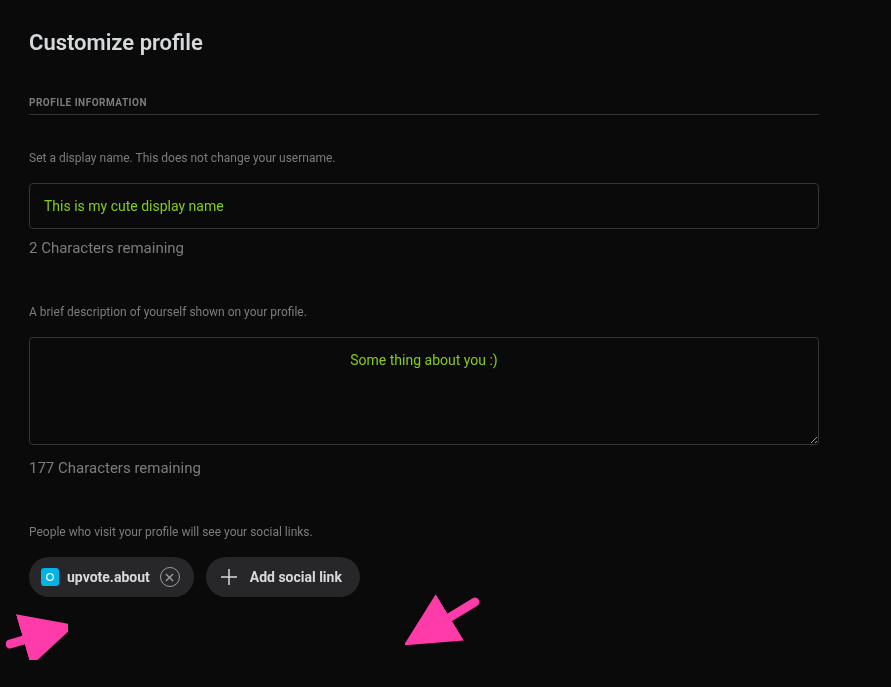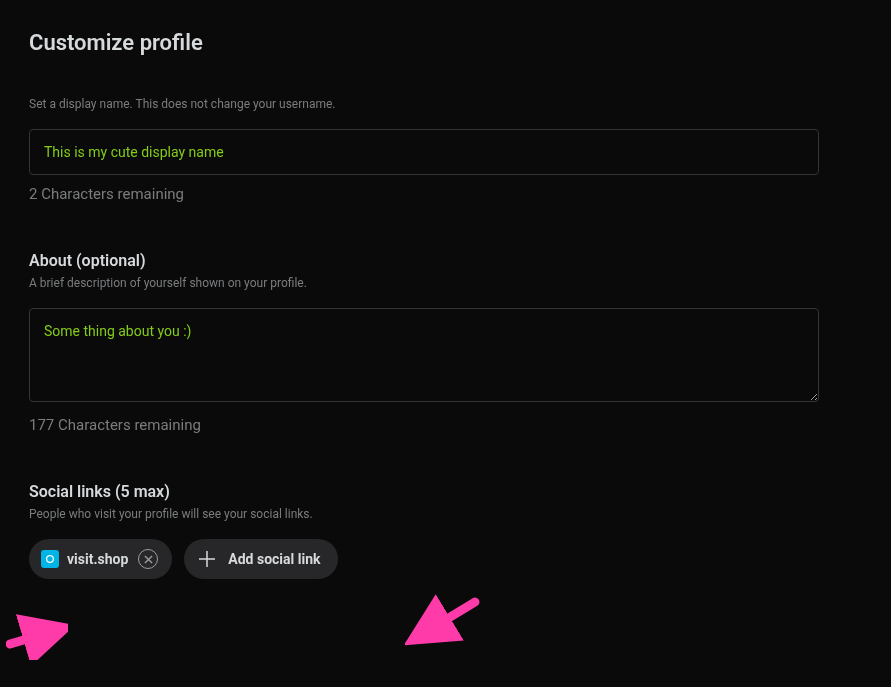--- a/index.html
+++ b/index.html
@@ -53,22 +53,23 @@
       width: 100%;
       background-color: transparent;
       border: 1px solid #343536;
       border-radius: 4px;
       color: #84cc16;
       font-size: 14px;
       padding: 14px 14px;
       font-family: inherit;
     }
     .textarea-input {
-      height: 94px;
+      height: 108px;
       resize: both;
+      text-align: center;
     }
     .char-counter {
       font-size: 15px;
       color: #7a7c7e;
       margin-top: 10px;
     }
     .social-links-row {
       display: flex;
       gap: 12px;
       margin-top: 4px;
@@ -165,45 +166,44 @@
       width: 78px;
       height: 56px;
     }
   </style>
 </head>
 <body>
 
 <div class="container">
   <h1 class="page-title">Customize profile</h1>
 
+  <div class="section-header">PROFILE INFORMATION</div>
 
   <div class="field-group">
     <div class="field-hint">Set a display name. This does not change your username.</div>
     <input type="text" class="text-input" value="This is my cute display name" style="">
     <div class="char-counter">2 Characters remaining</div>
   </div>
 
   <div class="field-group">
-    <div class="field-label">About (optional)</div>
     <div class="field-hint">A brief description of yourself shown on your profile.</div>
     <textarea class="textarea-input" style="">Some thing about you :)</textarea>
     <div class="char-counter">177 Characters remaining</div>
   </div>
 
   <div class="field-group" style="margin-bottom:0">
-    <div class="field-label">Social links (5 max)</div>
     <div class="field-hint">People who visit your profile will see your social links.</div>
     <div class="social-links-row">
       <div class="social-chip">
         <span class="favicon">
           <svg viewBox="0 0 24 24" fill="none" stroke="#ffffff" stroke-width="3">
             <circle cx="12" cy="12" r="8"></circle>
           </svg>
         </span>
-        <span class="social-chip-label">visit.shop</span>
+        <span class="social-chip-label">upvote.about</span>
         <span class="close-circle">
           <svg viewBox="0 0 10 10">
             <line x1="1" y1="1" x2="9" y2="9" stroke-width="1.5"></line>
             <line x1="9" y1="1" x2="1" y2="9" stroke-width="1.5"></line>
           </svg>
         </span>
       </div>
       <button class="add-chip">
         <span class="plus-icon">
           <svg viewBox="0 0 18 18">

